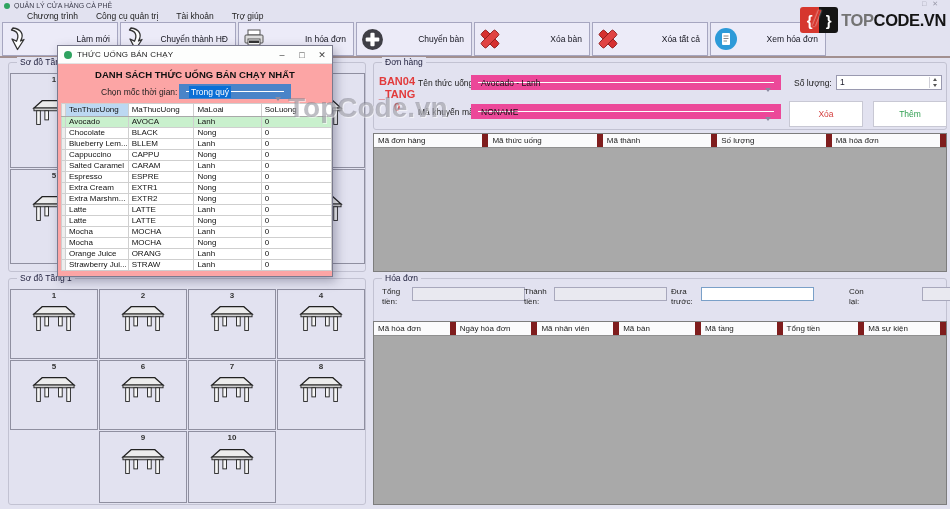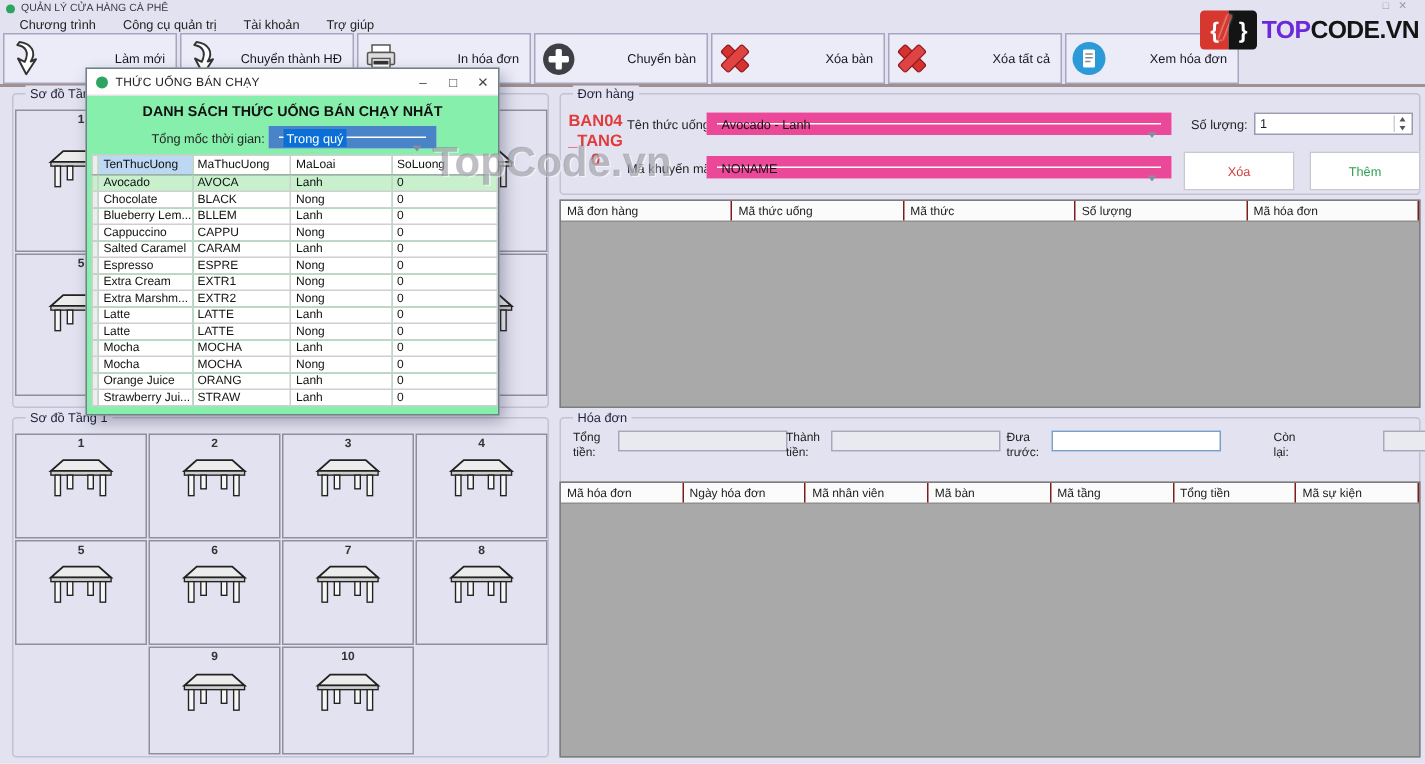--- a/index.html
+++ b/index.html
@@ -6,41 +6,41 @@
   *{box-sizing:border-box;}
   .app{position:relative;width:950px;height:509px;background:#e2e2f0;overflow:hidden;
        font-family:"Liberation Sans",sans-serif;color:#1b1b2a;}
 
   
   .titlebar{position:absolute;top:0;left:0;right:0;height:9px;display:flex;align-items:flex-end;
             font-size:7px;color:#3a3a4a;padding-left:4px;gap:4px;overflow:hidden;}
   .app-dot{width:6px;height:6px;border-radius:50%;background:#2fa360;display:inline-block;}
   .win-ctrls{position:absolute;right:6px;top:0;font-size:7px;color:#9a9aaa;letter-spacing:6px;}
 
-  .menubar{position:absolute;top:9px;left:0;right:0;height:13px;display:flex;align-items:center;padding-left:4px;}
+  .menubar{position:absolute;top:9px;left:0;right:0;height:13px;display:flex;align-items:center;padding-left:18px;}
   .menu-item{font-size:8.5px;padding:1px 9px;color:#222;cursor:default;}
 
   .toolbar{position:absolute;top:22px;left:2px;height:34px;display:flex;gap:2px;}
   .tb-btn{width:116px;height:34px;background:#ecebf8;border:1px solid #a6a6c0;display:flex;align-items:center;}
   .tb-icon{width:30px;display:flex;justify-content:center;align-items:center;}
   .tb-label{flex:1;text-align:right;padding-right:7px;font-size:8.5px;color:#15151f;white-space:nowrap;}
   .toolbar-sep{position:absolute;top:56px;left:0;right:0;height:2px;background:#a29090;}
 
   
   .groupbox{position:absolute;border:1px solid #c2c2d2;border-radius:3px;}
   .gb-label{position:absolute;top:-6px;left:8px;background:#e2e2f0;padding:0 3px;font-size:8.5px;color:#1d1d3a;white-space:nowrap;}
 
   #gb-ground{left:8px;top:62px;width:358px;height:210px;}
   #gb-floor1{left:8px;top:278px;width:358px;height:227px;}
   .floor-cell{position:absolute;border:1px solid #8f8fa0;background:#e2e2f0;overflow:hidden;}
   .cell-num{text-align:center;font-size:8px;font-weight:700;color:#333;margin-top:1px;}
   .table-icon{display:block;margin:0 auto;}
 
   
-  .dialog{position:absolute;left:57px;top:45px;width:276px;height:232px;background:#86efac;
+  .dialog{position:absolute;left:57px;top:45px;width:276px;height:232px;background:#fca5a5;
           border:1px solid #7a7a8e;box-shadow:3px 4px 10px rgba(40,40,70,.35);z-index:50;overflow:hidden;}
   .dlg-titlebar{height:18px;display:flex;align-items:center;background:#fdfefd;border-bottom:1px solid #e3e3e3;padding-left:6px;gap:5px;}
   .dlg-dot{width:8px;height:8px;border-radius:50%;background:#2fa360;}
   .dlg-title{font-size:8px;color:#222;letter-spacing:.2px;}
   .dlg-ctrls{margin-left:auto;display:flex;}
   .dlg-ctrl{width:20px;text-align:center;font-size:9px;color:#444;cursor:default;}
   .dlg-heading{position:absolute;top:23px;left:0;right:0;text-align:center;font-weight:700;font-size:9.5px;color:#111;}
   .dlg-time-label{position:absolute;top:41px;left:43px;font-size:8.5px;color:#222;}
   .combo{position:relative;background:#fff;border:7px solid #ec4899;height:15px;display:flex;align-items:center;padding:0 12px 0 3px;}
   .dlg-combo{position:absolute;top:38px;left:121px;width:112px;border-color:#4a84c8;}
@@ -70,21 +70,21 @@
   .sp-dn{border-top:3px solid #555;}
   .panel-btn{position:absolute;top:38px;width:74px;height:26px;background:#ffffff;border:1px solid #c8c8d4;
              font-size:8.5px;display:flex;align-items:center;justify-content:center;cursor:default;}
   .btn-del{left:415px;color:#d43c3c;}
   .btn-add{left:499px;color:#2e9e4f;}
 
   
   .dgrid{position:absolute;background:#a9a9a9;border:1px solid #7d7d7d;display:flex;flex-direction:column;}
   #order-grid{left:373px;top:133px;width:574px;height:139px;}
   .dg-hdr{display:flex;height:14px;background:#fbfbfc;border-bottom:1px solid #909090;}
-  .col-h{flex:1;font-size:8px;color:#222;padding:2px 0 0 4px;border-right:1px solid #7f1d1d;white-space:nowrap;overflow:hidden;}
+  .col-h{flex:1;font-size:8px;color:#222;padding:2px 0 0 4px;border-right:6px solid #7f1d1d;white-space:nowrap;overflow:hidden;}
 
   
   #gb-invoice{left:373px;top:278px;width:574px;height:227px;}
   .inv-field{position:absolute;top:6px;display:flex;}
   .inv-field.f1{left:8px;}.inv-field.f2{left:150px;}.inv-field.f3{left:297px;}.inv-field.f4{left:475px;gap:43px;}
   .inv-label{width:27px;font-size:8px;line-height:9.5px;color:#222;padding-top:2px;}
   .inv-box{width:113px;height:14px;margin-left:3px;margin-top:2px;border:1px solid #a8a8bc;background:#fff;}
   .inv-box.disabled{background:#e9e9f0;}
   .inv-field.f3 .inv-box{border-color:#7aa0c8;}
   .inv-field.f4 .inv-box{width:70px;}
@@ -97,21 +97,21 @@
   #wm-bottom{left:346px;top:462px;font-size:25px;}
   .logo{position:absolute;top:5px;right:4px;z-index:70;display:flex;align-items:center;height:30px;}
   .logo-ico{position:relative;display:flex;}
   .logo-brace{width:19px;height:26px;display:flex;align-items:center;justify-content:center;
               color:#fff;font-weight:700;font-size:15px;}
   .logo-brace.red{background:#d6372e;border-radius:3px 0 0 3px;}
   .logo-brace.blk{background:#141414;border-radius:0 3px 3px 0;}
   .logo-slash{position:absolute;left:13px;top:-1px;color:#d6372e;font-weight:700;font-size:22px;font-style:italic;
               text-shadow:0 0 2px #fff;}
   .logo-text{font-size:16.5px;font-weight:700;letter-spacing:-.4px;margin-left:3px;}
-  .logo-text .red{color:#6d28d9;}
+  .logo-text .red{color:#737373;}
   .logo-text .dark{color:#141414;}
 </style>
 </head>
 <body>
 
 <div class="app">
 
   <div class="titlebar">
     <span class="app-dot"></span>
     <span>QUẢN LÝ CỬA HÀNG CÀ PHÊ</span>
@@ -442,21 +442,21 @@
       <span class="chev"></span>
     </div>
     <div class="panel-btn btn-del">Xóa</div>
     <div class="panel-btn btn-add">Thêm</div>
   </div>
 
   <div class="dgrid" id="order-grid">
     <div class="dg-hdr" id="order-grid-hdr">
         <div class="col-h">Mã đơn hàng</div>
         <div class="col-h">Mã thức uống</div>
-        <div class="col-h">Mã thức</div>
+        <div class="col-h">Mã thành</div>
         <div class="col-h">Số lượng</div>
         <div class="col-h">Mã hóa đơn</div>
       </div>
   </div>
 
   <div class="groupbox" id="gb-invoice">
     <span class="gb-label">Hóa đơn</span>
     <div id="invoice-fields">
         <div class="inv-field f1">
     <span class="inv-label">Tổng tiền:</span>
@@ -492,21 +492,21 @@
     <div class="dlg-titlebar">
       <span class="dlg-dot"></span>
       <span class="dlg-title">THỨC UỐNG BÁN CHẠY</span>
       <span class="dlg-ctrls">
         <span class="dlg-ctrl">–</span>
         <span class="dlg-ctrl">□</span>
         <span class="dlg-ctrl">✕</span>
       </span>
     </div>
     <div class="dlg-heading">DANH SÁCH THỨC UỐNG BÁN CHẠY NHẤT</div>
-    <span class="dlg-time-label">Tổng mốc thời gian:</span>
+    <span class="dlg-time-label">Chọn mốc thời gian:</span>
     <div class="combo dlg-combo">
       <span class="sel">Trong quý</span>
       <span class="chev"></span>
     </div>
     <table class="dlg-table">
       <colgroup>
           <col class="g">
           <col class="w1">
           <col class="w2">
           <col class="w3">

